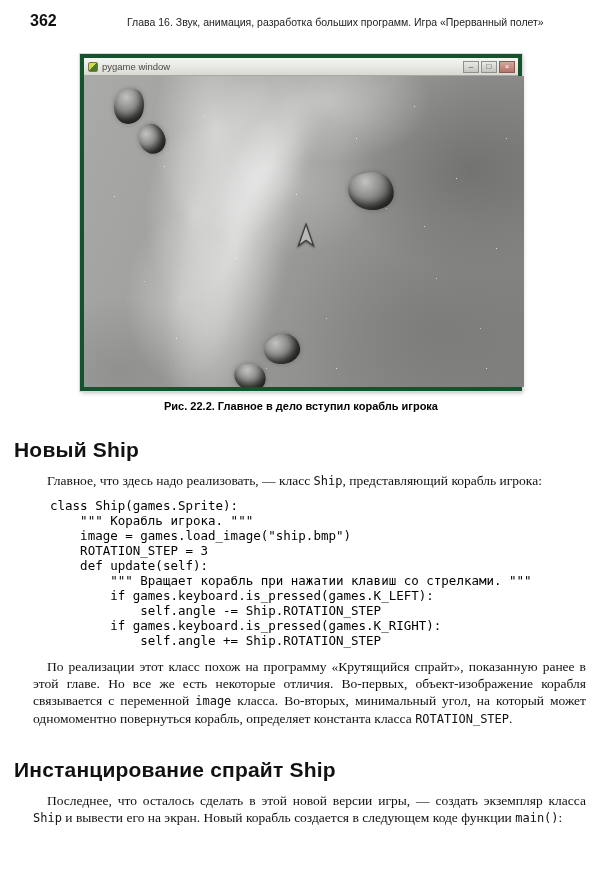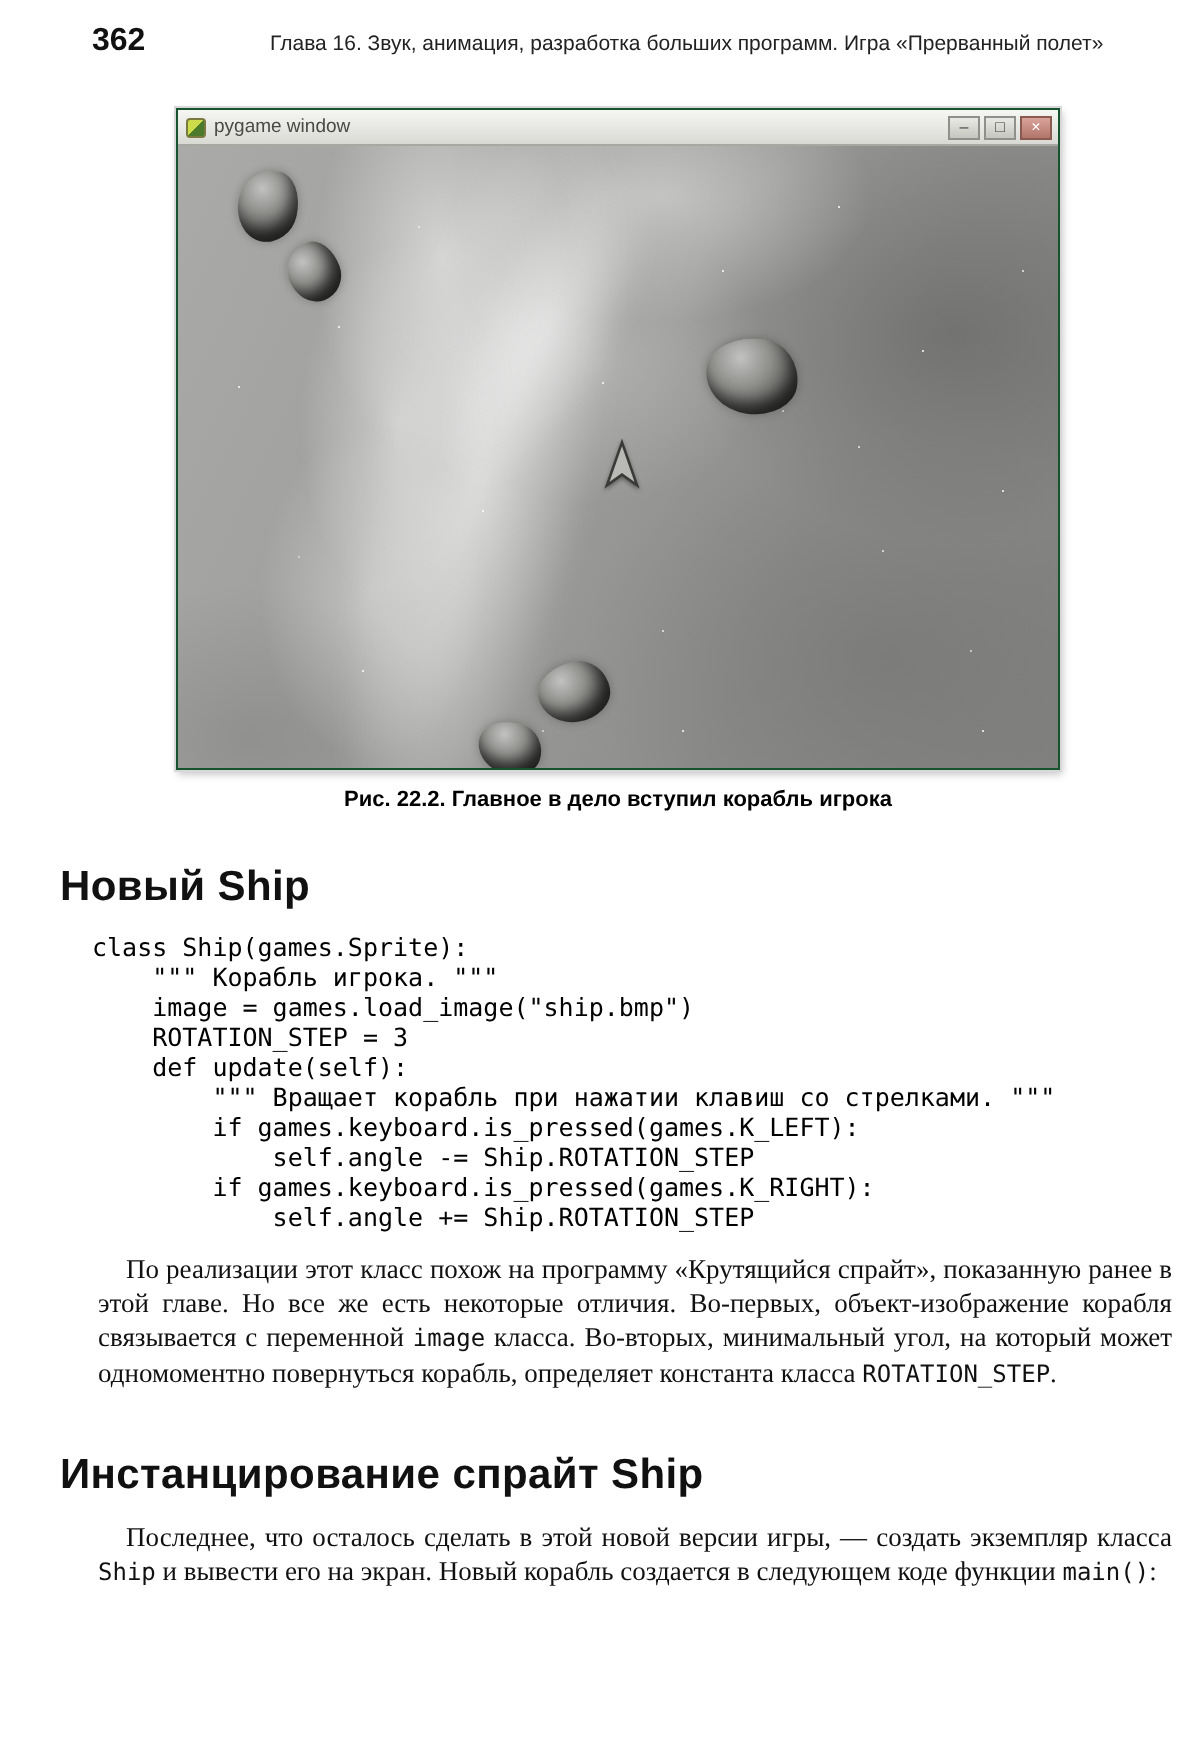--- a/index.html
+++ b/index.html
@@ -2,21 +2,21 @@
 <html><head>
 <meta charset="utf-8">
 <style>
   * { margin: 0; padding: 0; box-sizing: border-box; }
   html, body { background: #ffffff; }
   .page {
     position: relative;
     width: 600px;
     height: 882px;
     background: #ffffff;
-    padding: 10px 12px 0 30px;
+    padding: 10px 12px 0 14px;
     font-family: "Liberation Serif", "DejaVu Serif", serif;
     color: #111;
     overflow: hidden;
   }
 
   
   .page-header {
     display: flex;
     align-items: baseline;
     margin: 2px 4px 0 16px;
@@ -33,21 +33,21 @@
     font-size: 10.5px;
     color: #222;
     padding-left: 30px;
   }
 
   
   .figure { margin: 24px 0 0 0; }
   .window {
     width: 442px;
     margin: 0 auto;
-    border: 1px solid #14532d;
+    border: 4px solid #14532d;
     box-shadow: 0 0 0 1px #d8d8d8, 1px 2px 4px rgba(0,0,0,.25);
     background: #dcdcd8;
   }
   .titlebar {
     height: 18px;
     display: flex;
     align-items: center;
     padding: 0 3px 0 4px;
     background: linear-gradient(#f6f6f3, #d9d9d4);
     border-bottom: 1px solid #a8a8a2;
@@ -168,21 +168,21 @@
     text-indent: 14px;
     text-align: justify;
     font-size: 13.5px;
     line-height: 17px;
   }
   code.inl {
     font-family: "DejaVu Sans Mono", monospace;
     font-size: 12px;
   }
   pre.code {
-    margin: 8px 0 10px 16px;
+    margin: 8px 0 10px 36px;
     font-family: "DejaVu Sans Mono", monospace;
     font-size: 12.5px;
     line-height: 15px;
     white-space: pre;
     color: #000;
   }
 </style>
 </head>
 <body>
 
@@ -216,20 +216,21 @@
         <svg class="ship" viewBox="0 0 26 26" width="28" height="28">
           <polygon points="13,2 20,22 13,17 6,22" fill="#b9b9b6" stroke="#3a3a38" stroke-width="1.2"></polygon>
         </svg>
       </div>
     </div>
     <figcaption class="caption"><b>Рис. 22.2.</b><span> Главное в дело вступил корабль игрока</span></figcaption>
   </figure>
 
   <h1 class="sect">Новый Ship</h1>
 
+  <p class="body"><span>Главное, что здесь надо реализовать, — класс </span><code class="inl">Ship</code><span>, представляющий корабль игрока:</span></p>
 
   <pre class="code">class Ship(games.Sprite):
     """ Корабль игрока. """
     image = games.load_image("ship.bmp")
     ROTATION_STEP = 3
     def update(self):
         """ Вращает корабль при нажатии клавиш со стрелками. """
         if games.keyboard.is_pressed(games.K_LEFT):
             self.angle -= Ship.ROTATION_STEP
         if games.keyboard.is_pressed(games.K_RIGHT):

